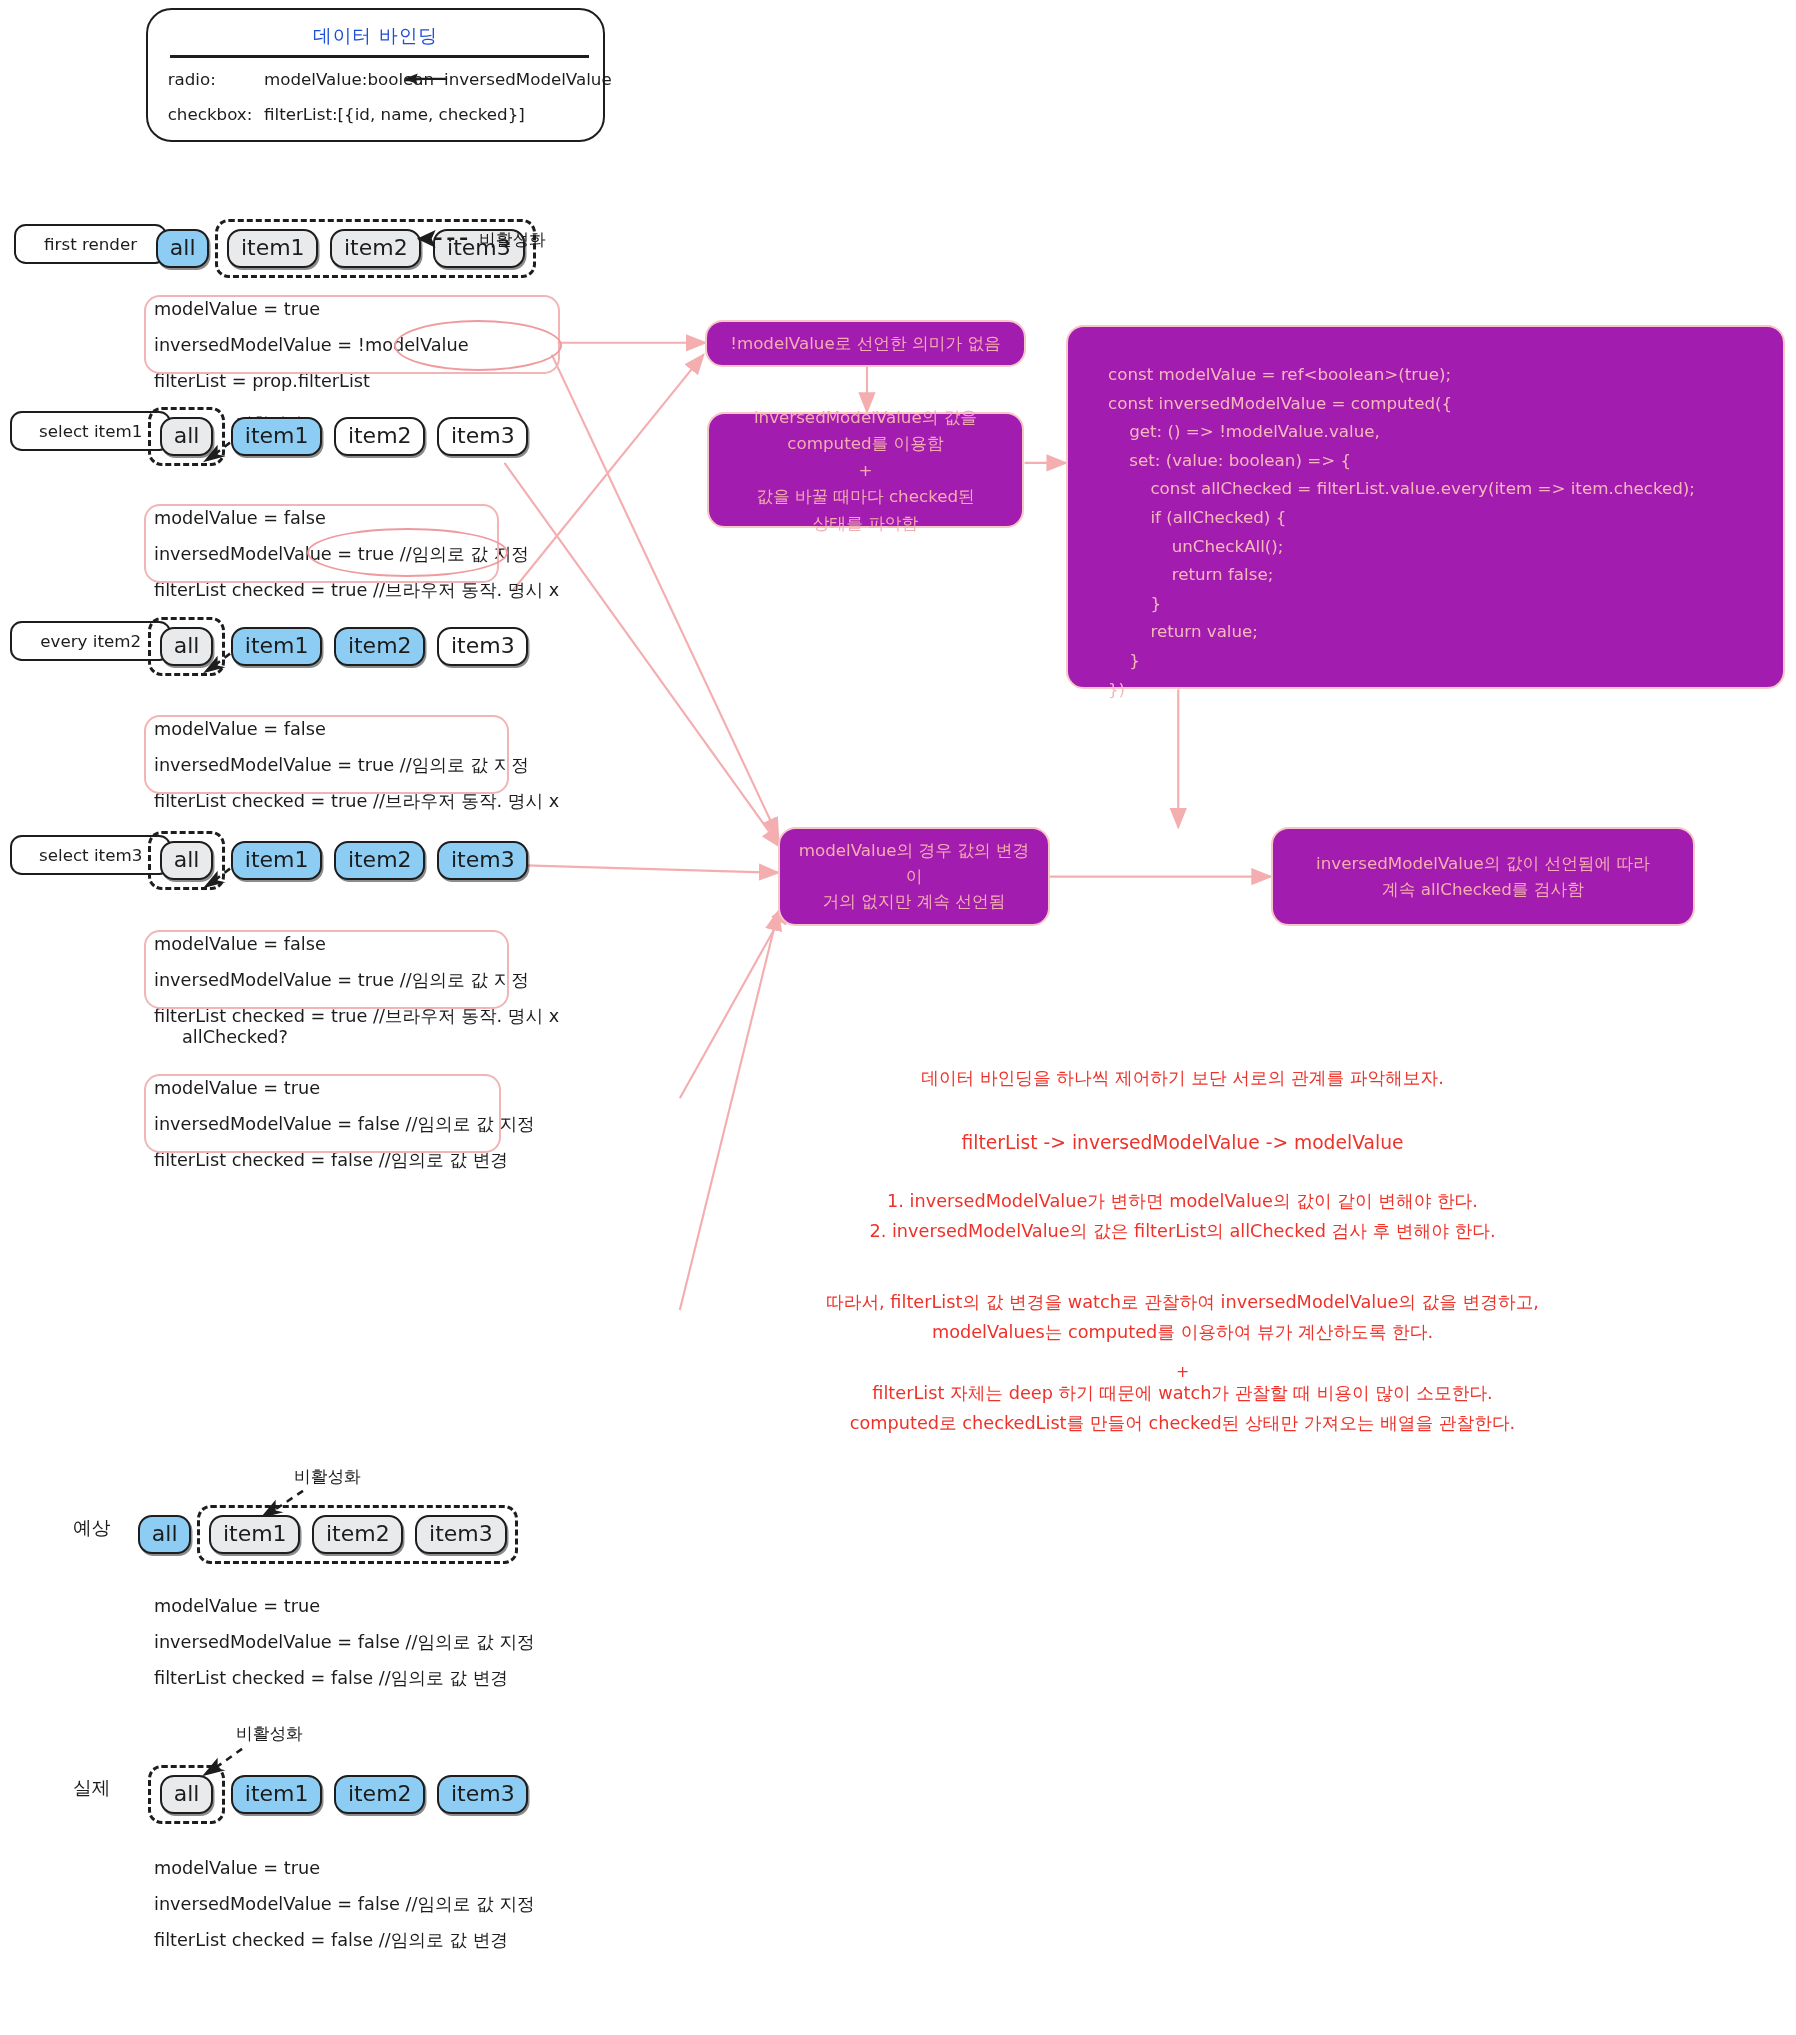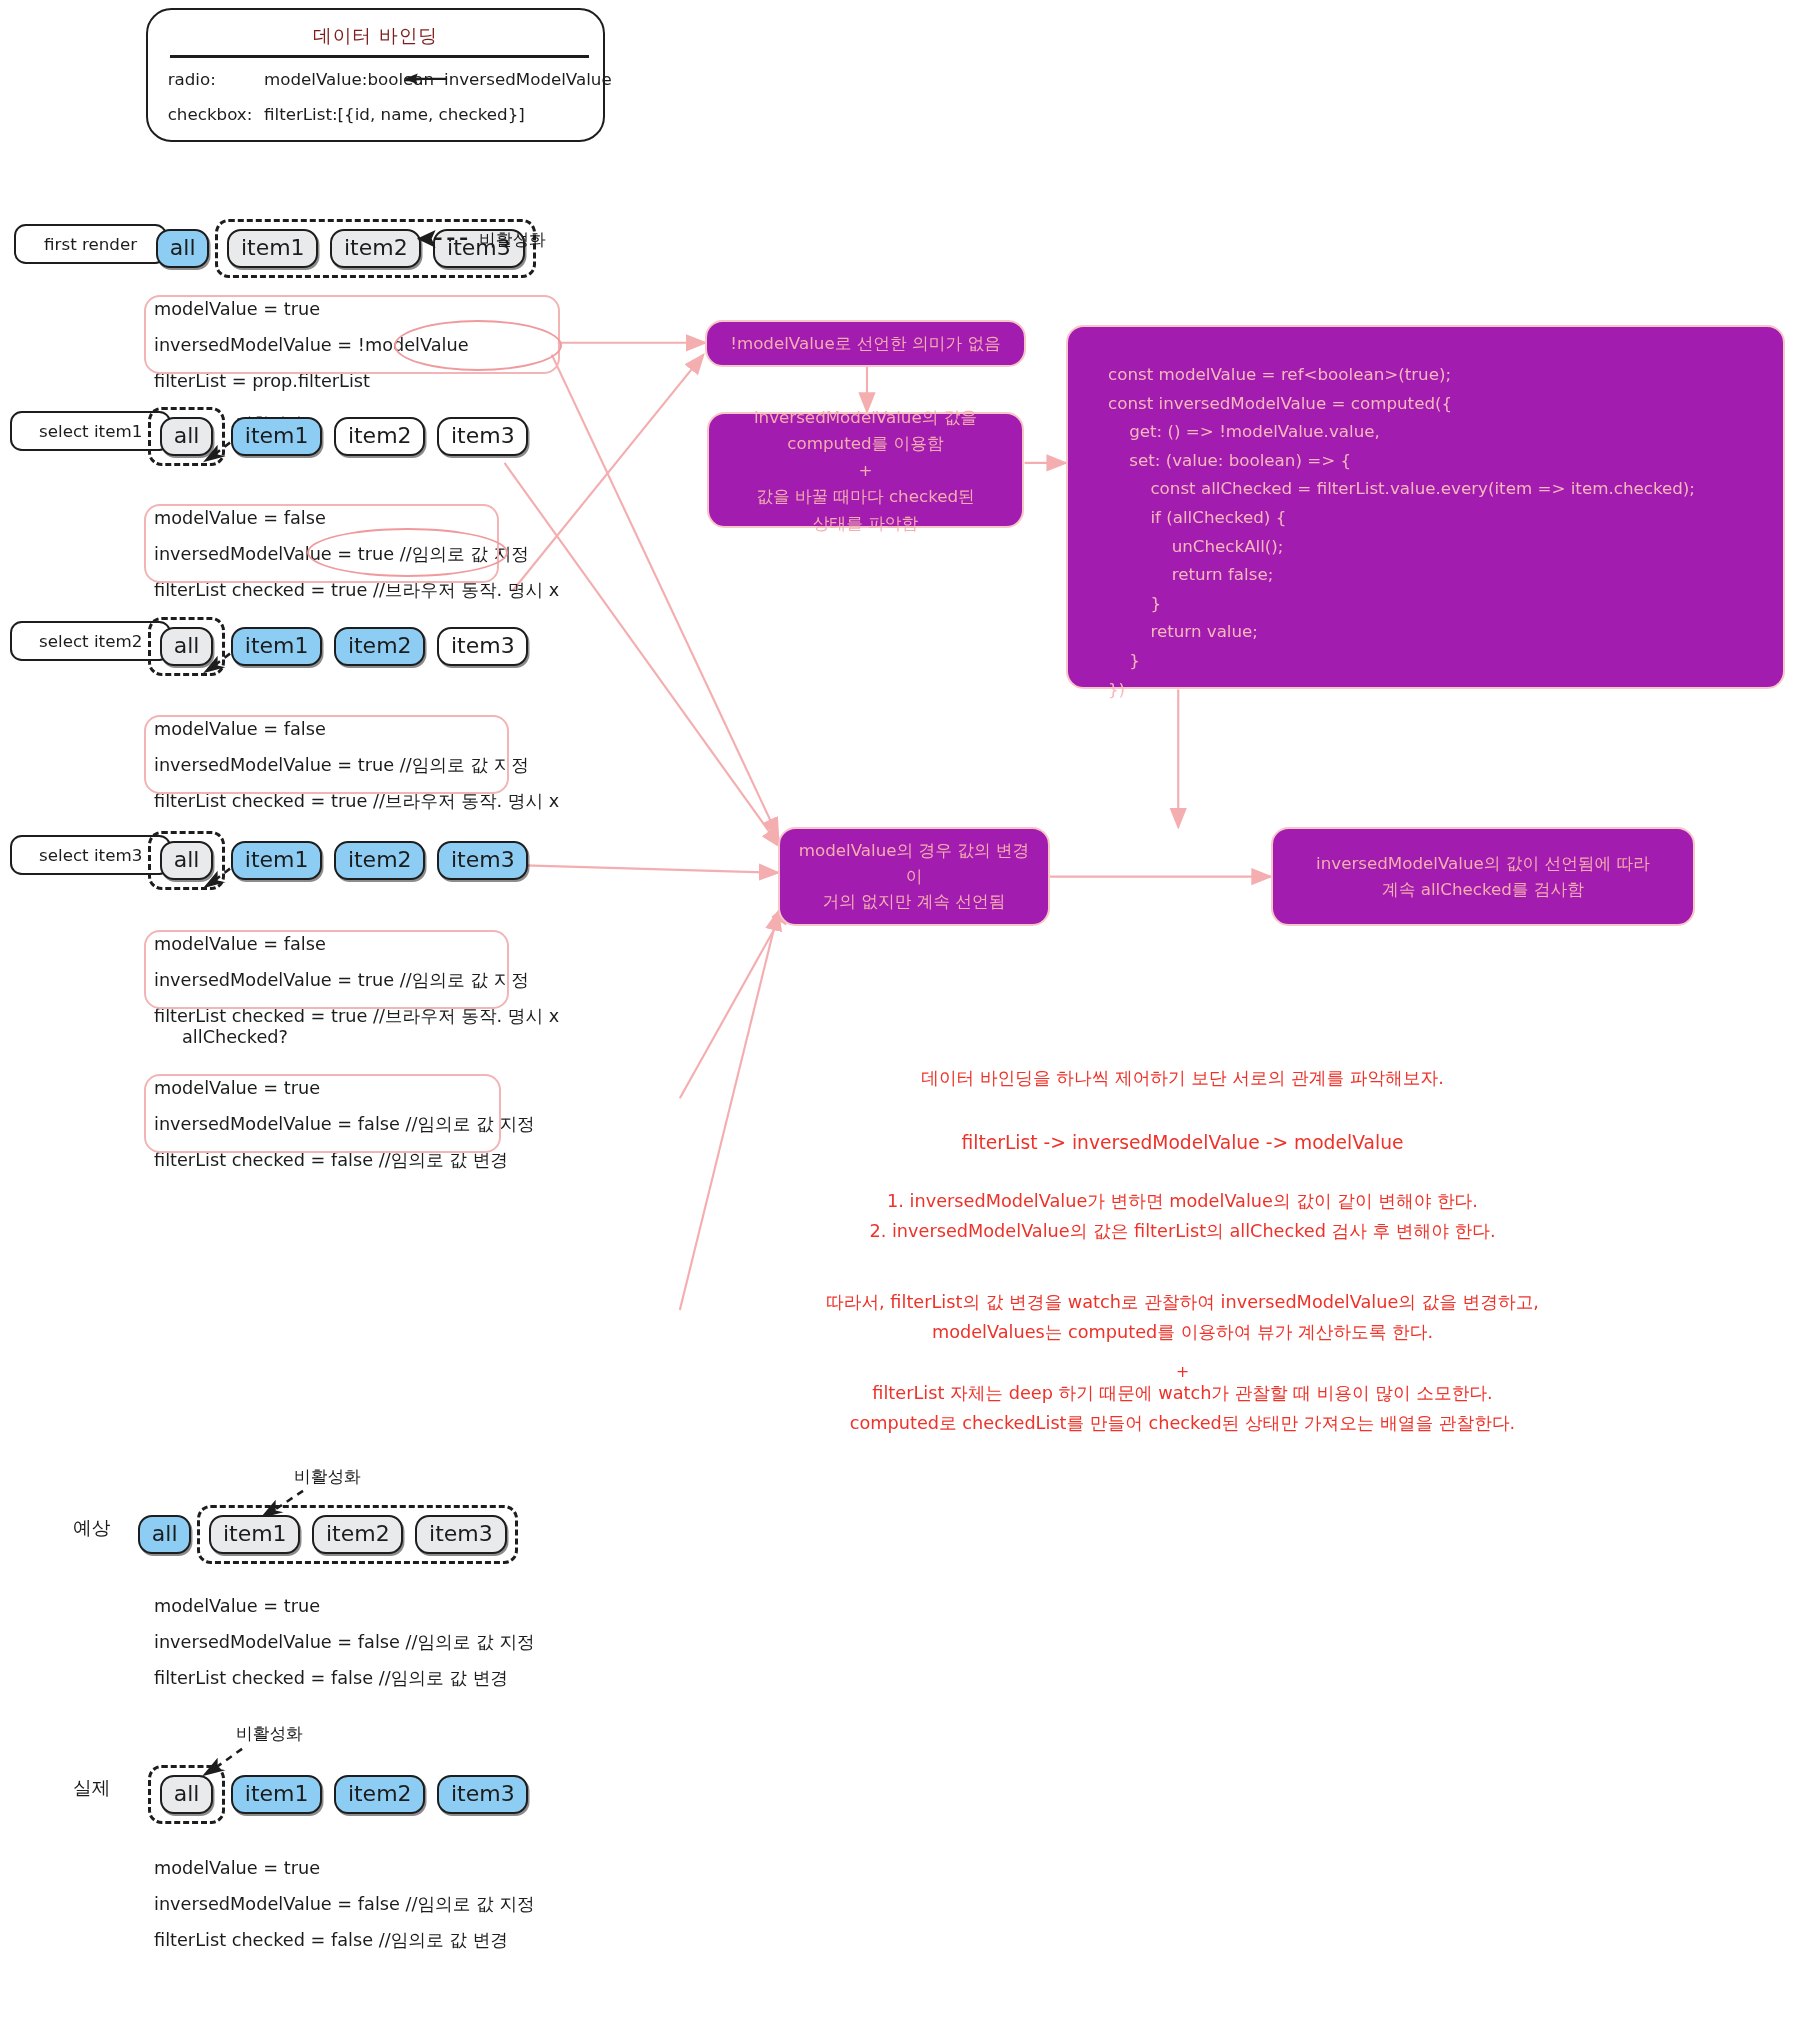--- a/index.html
+++ b/index.html
@@ -27,21 +27,21 @@
   #legend-card {
     left: 146px; top: 7.9px;
     width: 455px; height: 130px;
     border: 2.5px solid #1d1d1d;
     border-radius: 25.6px;
     background: #fff;
   }
   #legend-title {
     text-align: center;
     font-size: 18.7px;
-    color: #7f1d1d;
+    color: #1d4ed8;
     margin-top: 12.8px;
     letter-spacing: 1px;
   }
   #legend-rule {
     position: absolute;
     left: 21.7px; right: 13.8px; top: 45px;
     height: 0;
     border-top: 3px solid #1d1d1d;
   }
   .legend-row {
@@ -262,21 +262,21 @@
 </div>
 <div class="pink-box" style="left:144px; top:504px; width:351px; height:75px;"></div>
 <div class="pink-ellipse" style="left:307px; top:528px; width:197px; height:45px;"></div>
 
 <div class="abs disabled-note hand" style="left:236px; top:623px;">비활성화</div>
 <svg class="abs" style="left:193px; top:642px;" width="59" height="39" viewBox="0 0 60 40">
   <path d="M48,4 L22,24" stroke="#1d1d1d" stroke-width="2.6" fill="none" stroke-dasharray="7,6"></path>
   <path d="M10,32 L25,14 L25,24 L33,26 Z" fill="#1d1d1d"></path>
 </svg>
 
-<div class="abs stage-pill hand" style="left:9.9px; top:621px; width:134px;">select item2</div>
+<div class="abs stage-pill hand" style="left:9.9px; top:621px; width:134px;">every item2</div>
 
 <div class="abs" style="left:148px; top:617px;">
   <div class="chip-row">
     <div class="dashbox">
       <div class="chip grey hand">all</div>
     </div>
     <div class="chip blue hand" style="margin-left:5.9px;">item1</div>
     <div class="chip blue hand" style="margin-left:11.8px;">item2</div>
     <div class="chip plain hand" style="margin-left:11.8px;">item3</div>
   </div>

